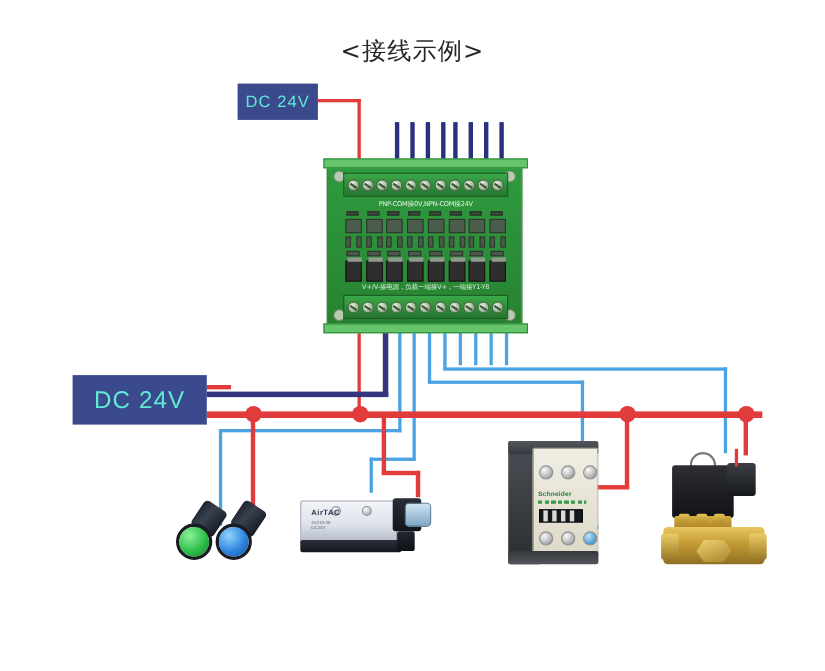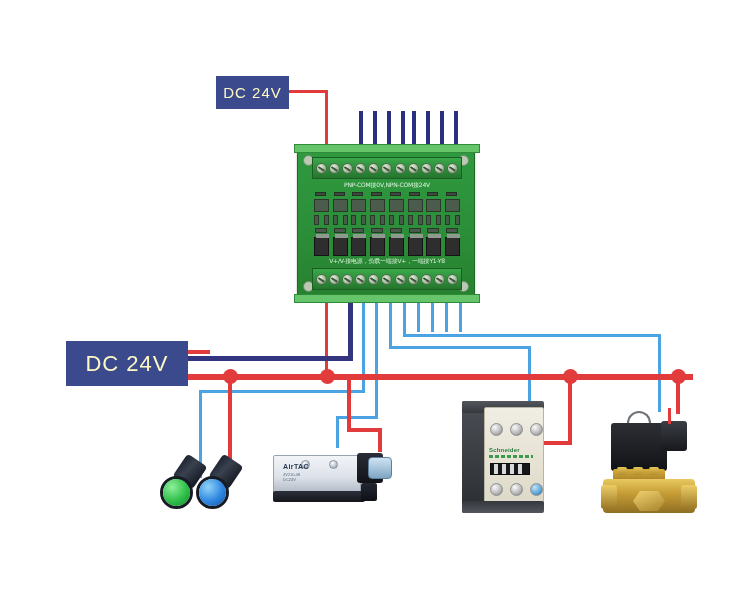--- a/index.html
+++ b/index.html
@@ -19,21 +19,21 @@
     font-size:22px;
     color:#262626;
     letter-spacing:1px;
     font-family:"DejaVu Sans","Liberation Sans",sans-serif;
   }
 
   
   .psu{
     position:absolute;
     background:#3a4a8c;
-    color:#fef9c3;
+    color:#5eead4;
     display:flex;align-items:center;justify-content:center;
     letter-spacing:1px;
   }
   .psu.small{left:216px;top:76px;width:73px;height:33px;font-size:15px;}
   .psu.large{left:66px;top:341px;width:122px;height:45px;font-size:22px;}
 
   
   .w{position:absolute;}
   .w-red{background:#e23b3b;}
   .w-navy{background:#33357e;}
@@ -163,20 +163,21 @@
   .sv-body{position:absolute;left:0;top:70px;width:92px;height:34px;background:linear-gradient(180deg,#e8c85f 0%,#c39a34 45%,#8f6f22 100%);border-radius:4px;}
   .sv-port{position:absolute;top:76px;width:16px;height:24px;background:linear-gradient(180deg,#eccd66,#9a7726);border-radius:3px;}
   .sv-port.l{left:-2px;} .sv-port.r{right:-2px;}
   .sv-hex{position:absolute;left:30px;top:82px;width:32px;height:20px;background:linear-gradient(160deg,#f0d271,#a8832b);clip-path:polygon(22% 0,78% 0,100% 50%,78% 100%,22% 100%,0 50%);}
 </style>
 </head>
 <body>
 
 <div id="stage">
 
+  <div class="title">&lt;接线示例&gt;</div>
 
   <div class="w w-red" style="left:289px;top:90px;width:39px;height:3px;"></div>
   <div class="w w-red" style="left:325px;top:90px;width:3px;height:60px;"></div>
 
   <div class="w w-darkblue" style="left:359px;top:111px;width:4px;height:40px;"></div>
   <div class="w w-darkblue" style="left:373px;top:111px;width:4px;height:40px;"></div>
   <div class="w w-darkblue" style="left:387px;top:111px;width:4px;height:40px;"></div>
   <div class="w w-darkblue" style="left:401px;top:111px;width:4px;height:40px;"></div>
   <div class="w w-darkblue" style="left:412px;top:111px;width:4px;height:40px;"></div>
   <div class="w w-darkblue" style="left:426px;top:111px;width:4px;height:40px;"></div>

